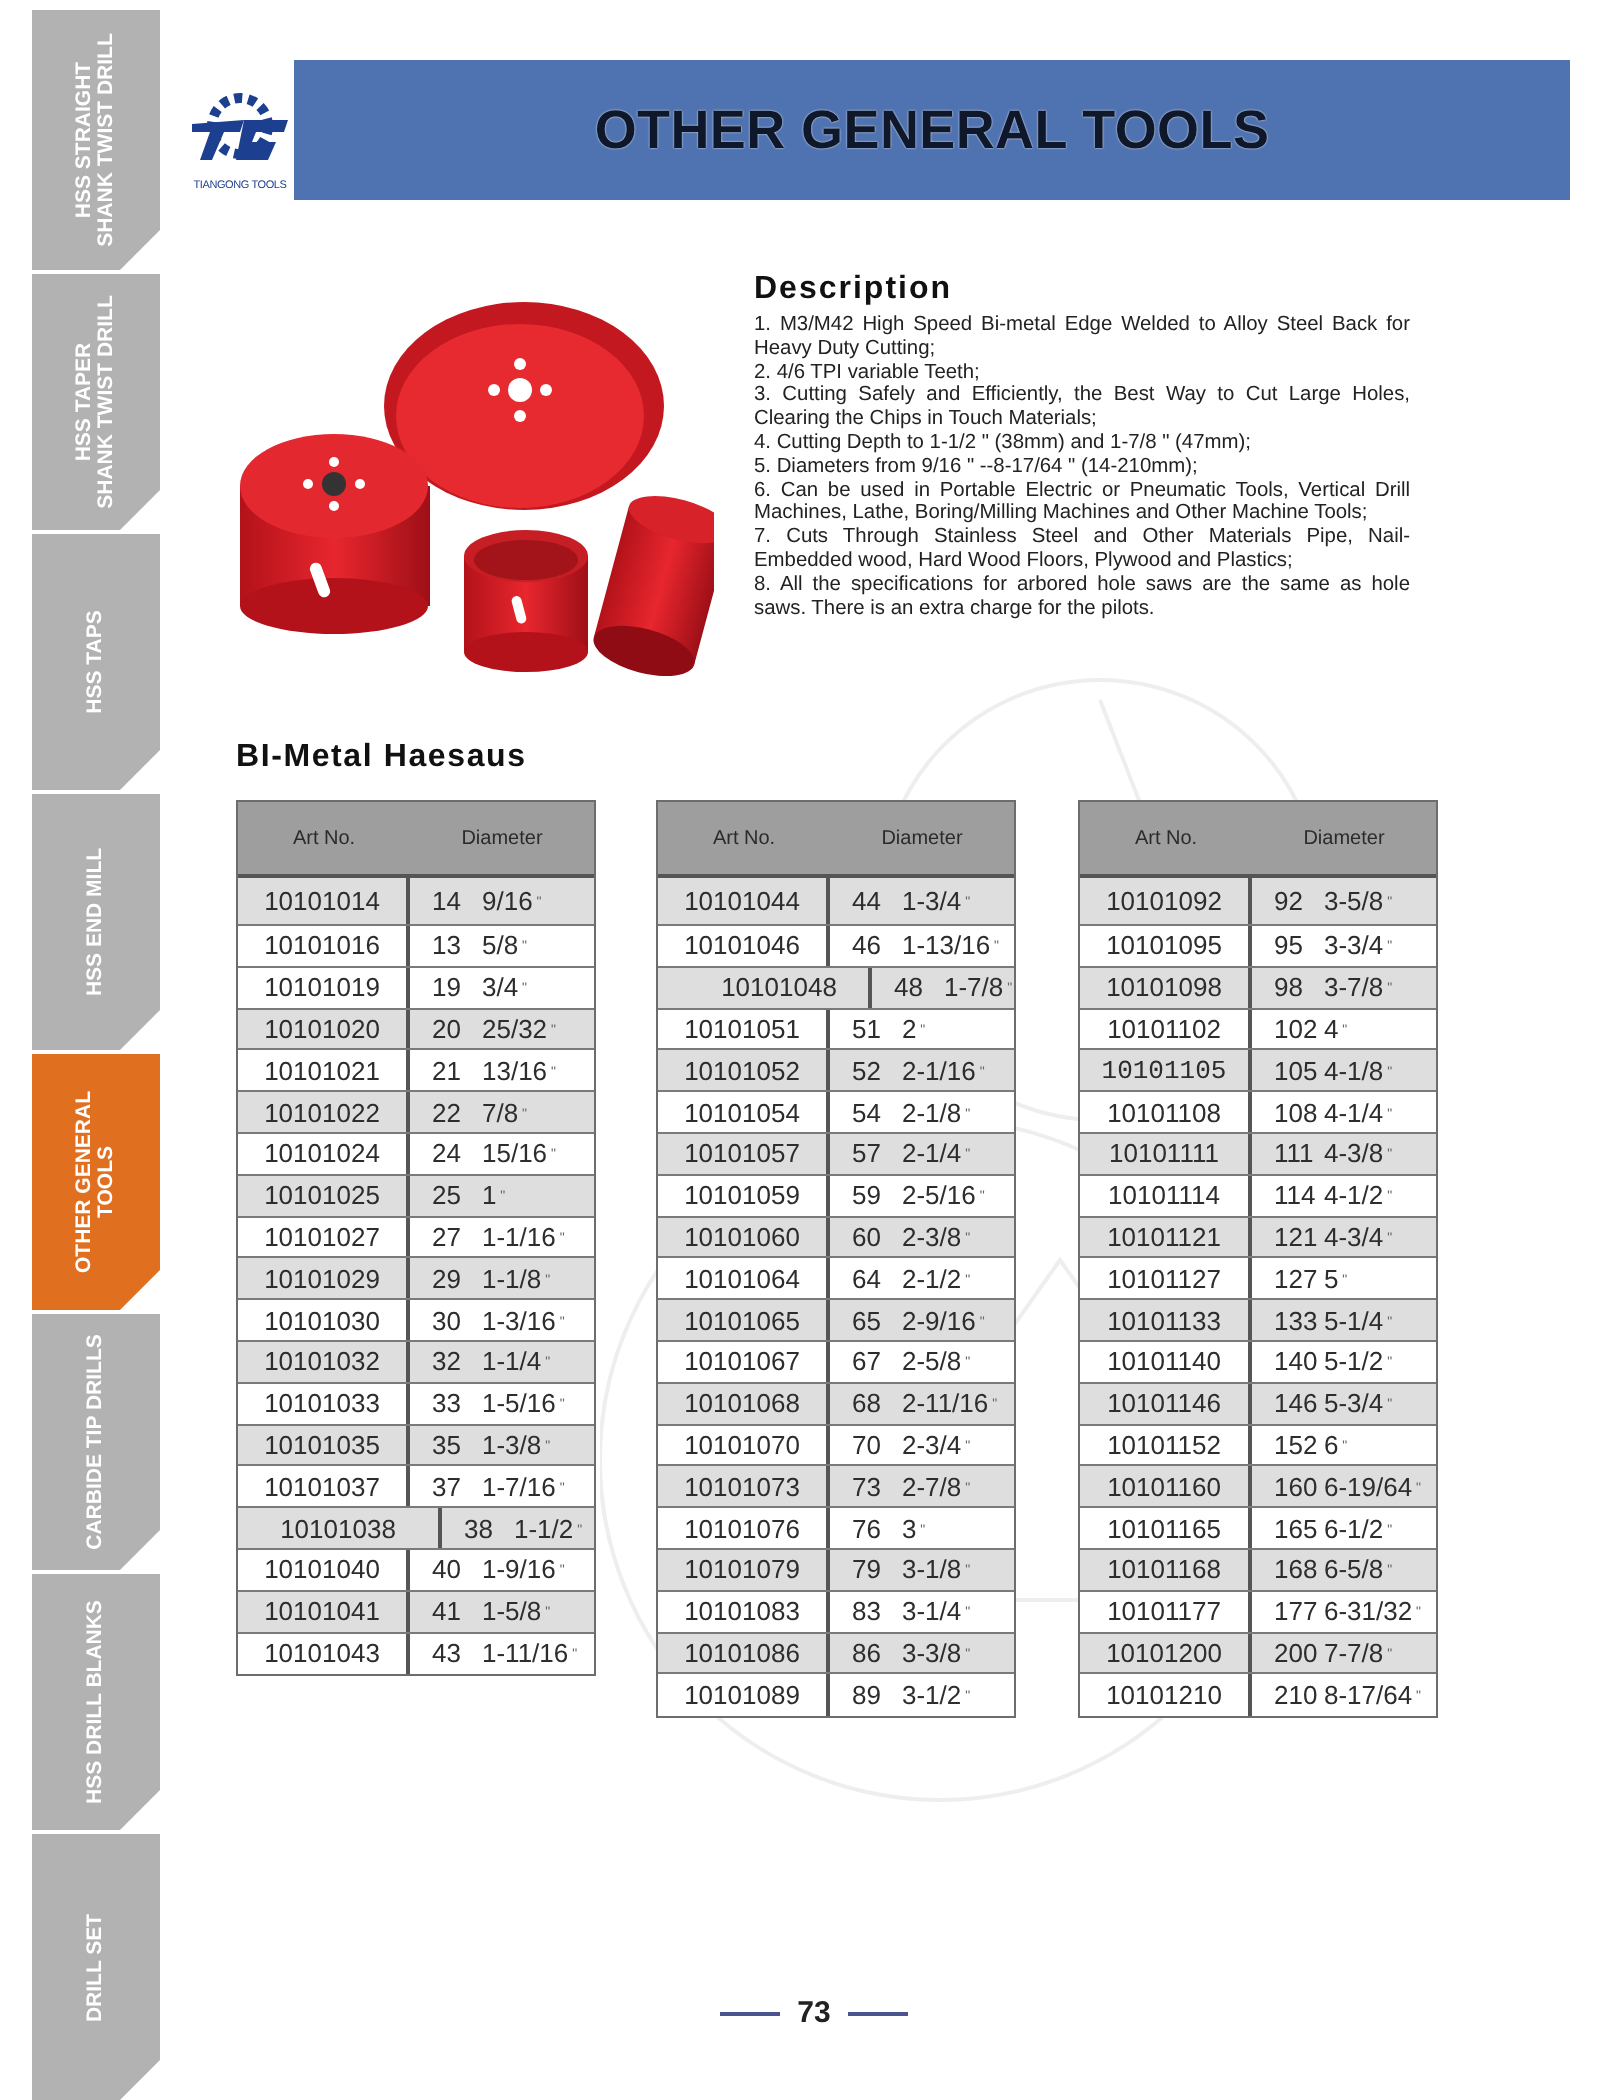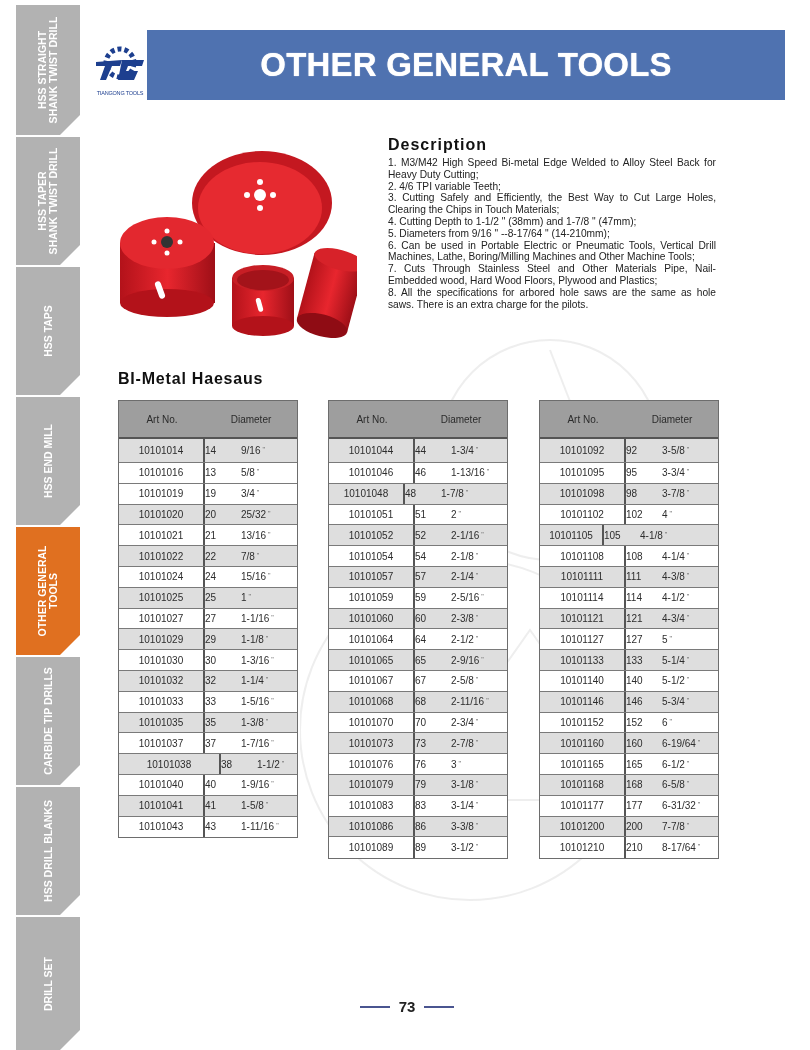--- a/index.html
+++ b/index.html
@@ -24,52 +24,52 @@
   .tab-label span { display: block; }
 
   
   .logo { position: absolute; left: 92px; top: 38px; width: 56px; height: 56px; }
   .logo-text { position: absolute; left: 92px; top: 90px; width: 56px; font-size: 5.5px; color: #1d3f8f; text-align: center; letter-spacing: -0.2px; }
   .banner {
     position: absolute; left: 147px; top: 30px; width: 638px; height: 70px;
     background: #4f72b0; display: flex; align-items: center; justify-content: center;
   }
   .banner-title {
-    color: #ffffff; font-weight: bold; font-size: 33px;
+    color: #0f172a; font-weight: bold; font-size: 27px;
     font-family: "Liberation Sans", sans-serif; letter-spacing: 0.2px;
     text-shadow: 0 0 1px #ffffff;
   }
 
   
   .product { position: absolute; left: 112px; top: 138px; width: 245px; height: 210px; }
 
   
-  .desc { position: absolute; left: 388px; top: 136px; width: 328px; }
+  .desc { position: absolute; left: 377px; top: 136px; width: 328px; }
   .desc-title { font-weight: bold; font-size: 16px; letter-spacing: 1px; color: #111; margin-bottom: 3px; }
   .desc-line { font-size: 10.2px; line-height: 11.8px; color: #222; text-align: justify; }
 
   .section-title { position: absolute; left: 118px; top: 370px; font-weight: bold; font-size: 16px; letter-spacing: 0.8px; color: #111; }
 
   
   .watermark { position: absolute; left: 300px; top: 330px; width: 480px; height: 600px; opacity: 0.35; pointer-events: none; }
 
   
   .tbl { position: absolute; top: 400px; border: 1px solid #6d6d6d; background: #fff; }
   .tbl-head {
     height: 38px; background: #9e9e9e; display: flex; align-items: center;
     border-bottom: 2px solid #555; font-size: 10px; color: #2b2b2b;
   }
   .tbl-head .h-art { text-align: center; }
   .tbl-head .h-dia { text-align: center; }
-  .tbl-row { display: flex; height: 20.8px; align-items: center; font-size: 10px; color: #2d2d2d; border-bottom: 1px solid #7a7a7a; }
+  .tbl-row { display: flex; height: 20.8px; align-items: center; font-size: 13px; color: #2d2d2d; border-bottom: 1px solid #7a7a7a; }
   .tbl-row:last-child { border-bottom: none; }
   .tbl-row.first { height: 24px; }
   .tbl-row.shaded { background: #dedede; }
   .c-art { text-align: center; border-right: 2px solid #555; height: 100%; display: flex; align-items: center; justify-content: center; }
-  .c-mm { width: 36px; }
+  .c-mm { padding-left: 11px; width: 36px; }
   .c-in { padding-left: 0; }
   .c-in::after { content: " \""; font-size: 7px; color: #666; vertical-align: 2px; }
 
   .page-num { position: absolute; left: 360px; top: 998px; width: 94px; display: flex; align-items: center; justify-content: space-between; }
   .page-num .line { width: 30px; height: 2px; background: #4a5590; }
   .page-num .num { font-weight: bold; font-size: 15px; color: #222; }
 </style>
 </head>
 <body>
 
@@ -306,21 +306,21 @@
       <div class="c-art" style="width: 86px;">10101044</div>
       <div class="c-mm">44</div>
       <div class="c-in">1-3/4</div>
     </div>
     <div class="tbl-row">
       <div class="c-art" style="width: 86px;">10101046</div>
       <div class="c-mm">46</div>
       <div class="c-in">1-13/16</div>
     </div>
     <div class="tbl-row shaded">
-      <div class="c-art" style="width: 76px;">10101048</div>
+      <div class="c-art" style="width: 91px; margin-left: 16px;">10101048</div>
       <div class="c-mm">48</div>
       <div class="c-in">1-7/8</div>
     </div>
     <div class="tbl-row">
       <div class="c-art" style="width: 86px;">10101051</div>
       <div class="c-mm">51</div>
       <div class="c-in">2</div>
     </div>
     <div class="tbl-row shaded">
       <div class="c-art" style="width: 86px;">10101052</div>
@@ -422,21 +422,21 @@
       <div class="c-art" style="width: 86px;">10101098</div>
       <div class="c-mm">98</div>
       <div class="c-in">3-7/8</div>
     </div>
     <div class="tbl-row">
       <div class="c-art" style="width: 86px;">10101102</div>
       <div class="c-mm">102</div>
       <div class="c-in">4</div>
     </div>
     <div class="tbl-row shaded">
-      <div class="c-art" style="width: 64px;">10101105</div>
+      <div class="c-art" style="width: 86px; font-family: Liberation Mono, monospace;">10101105</div>
       <div class="c-mm">105</div>
       <div class="c-in">4-1/8</div>
     </div>
     <div class="tbl-row">
       <div class="c-art" style="width: 86px;">10101108</div>
       <div class="c-mm">108</div>
       <div class="c-in">4-1/4</div>
     </div>
     <div class="tbl-row shaded">
       <div class="c-art" style="width: 86px;">10101111</div>

